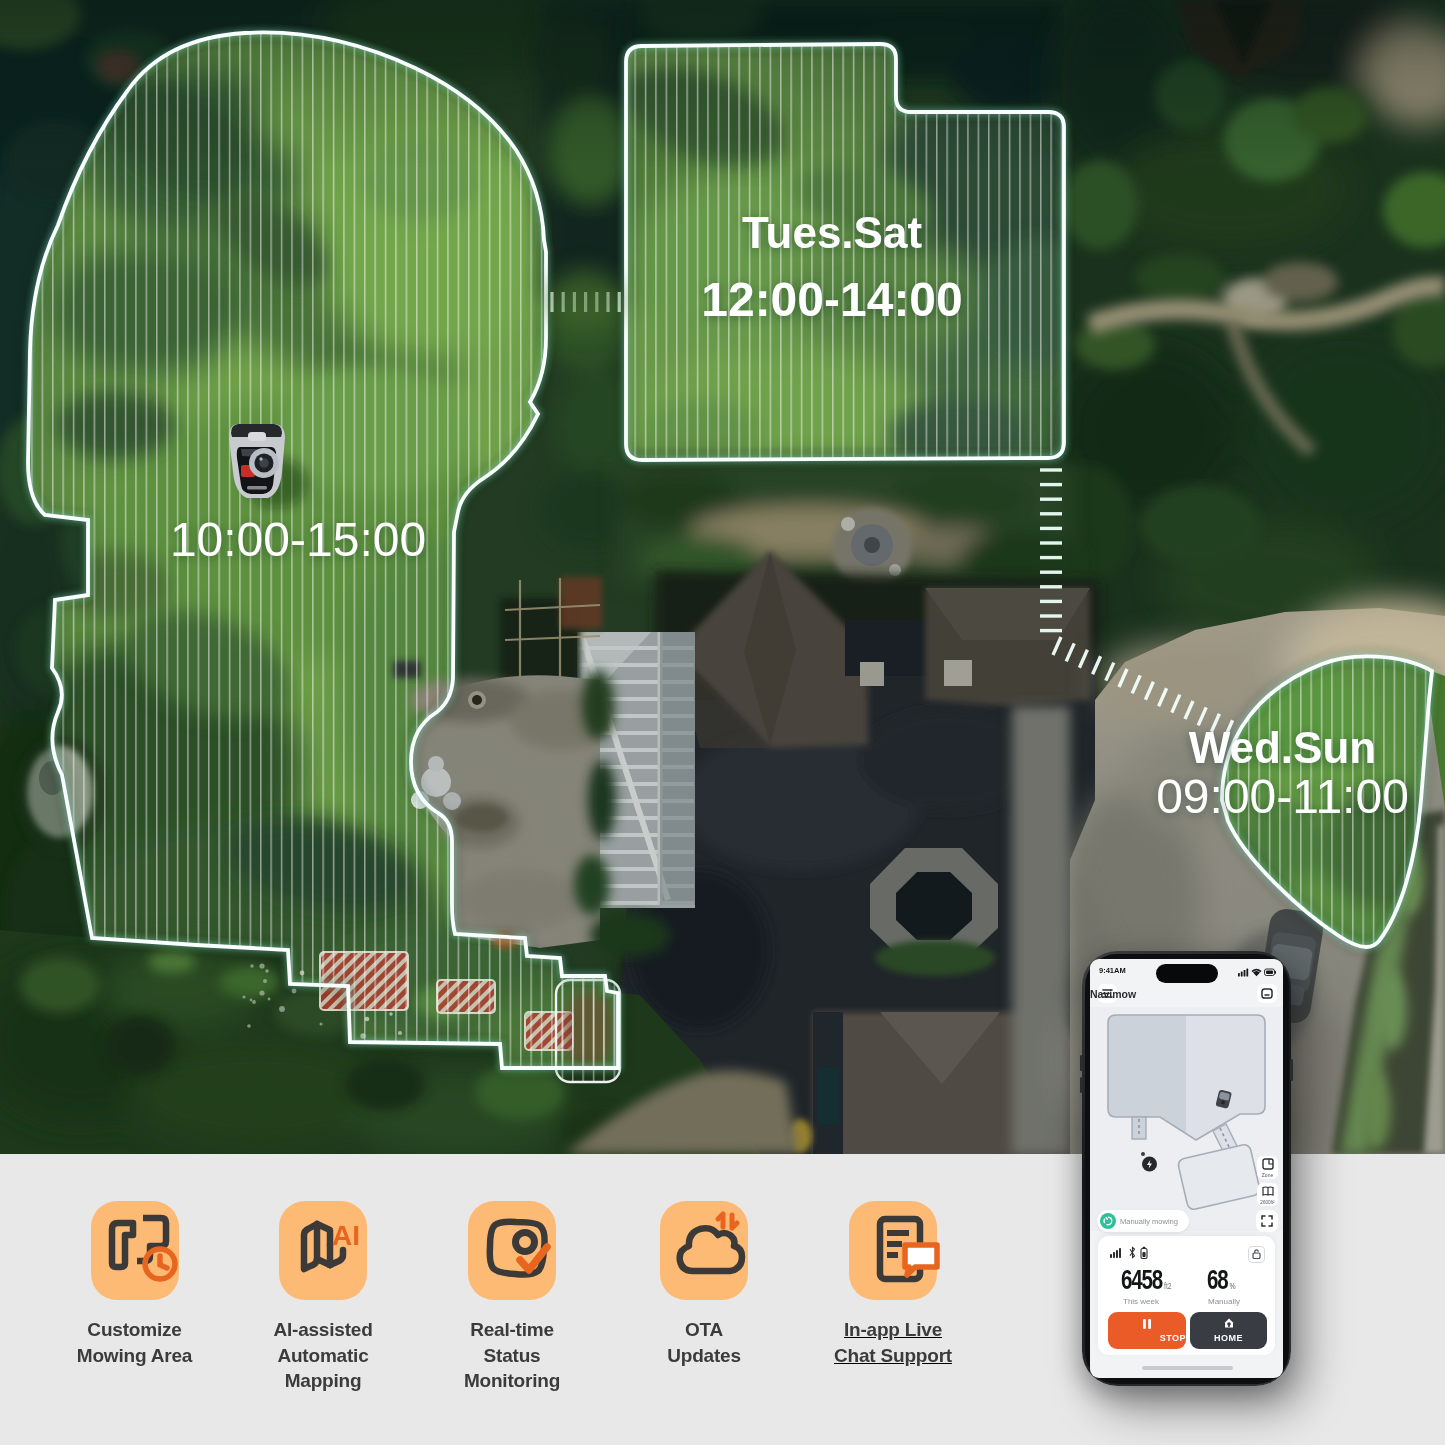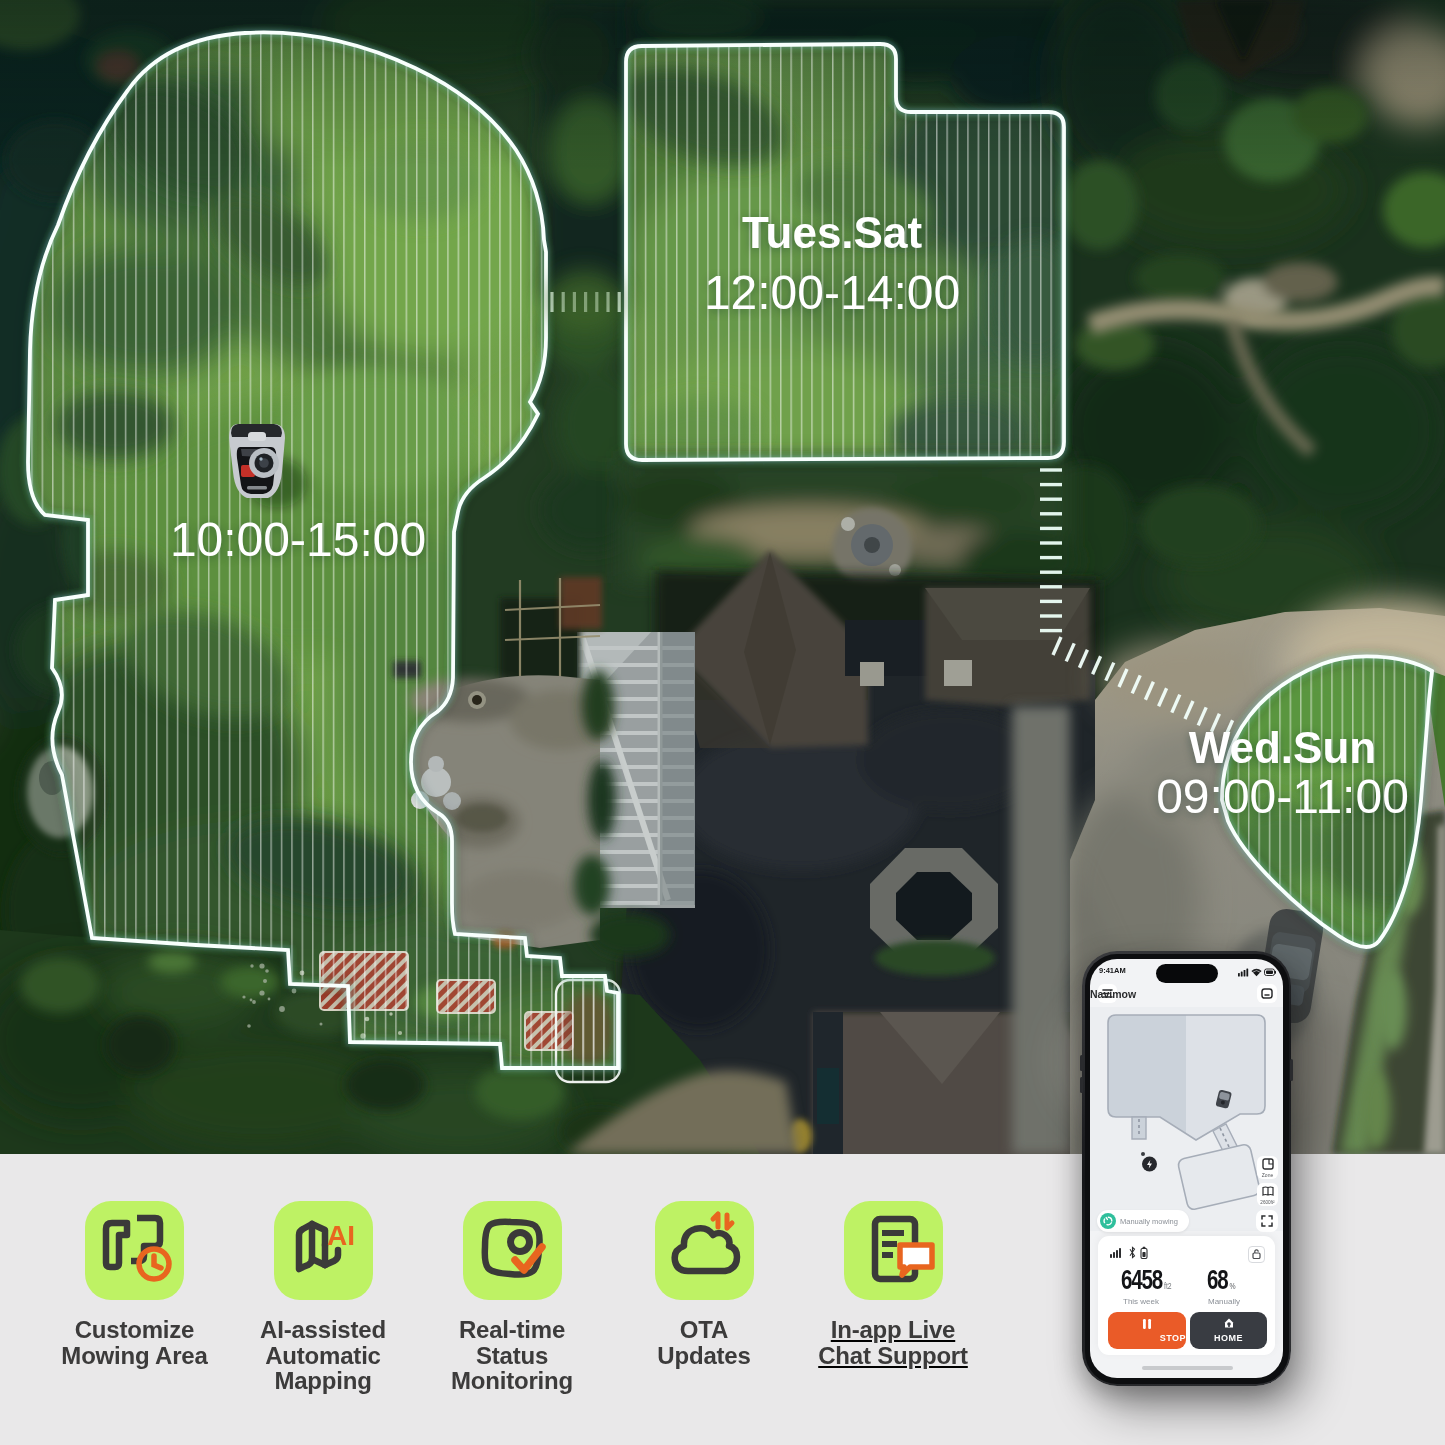--- a/index.html
+++ b/index.html
@@ -3,23 +3,23 @@
 <meta charset="utf-8">
 <style>
 html,body{margin:0;padding:0;background:#e9e9e9;}
 #stage{position:relative;width:1445px;height:1445px;overflow:hidden;font-family:"Liberation Sans",sans-serif;background:#e9e9e9;}
 #photo{position:absolute;left:0;top:0;width:1445px;height:1154px;}
 .zlabel{position:absolute;color:#fff;text-align:center;line-height:1.0;text-shadow:0 2px 10px rgba(5,40,35,.4);}
 .zl-day{font-weight:700;font-size:44px;}
 .zl-time{font-weight:400;font-size:48px;}
 #graybar{position:absolute;left:0;top:1154px;width:1445px;height:291px;background:#e9e8e9;}
 .feat{position:absolute;top:1201px;width:200px;text-align:center;}
-.fbox{width:99px;height:99px;margin:0 auto;background:#bef264;border-radius:26px;position:relative;}
+.fbox{width:88px;height:99px;margin:0 auto;background:#fdba74;border-radius:26px;position:relative;}
 .fbox svg{position:absolute;left:0;top:0;}
-.flabel{margin-top:17px;font-weight:700;font-size:24px;line-height:25.5px;color:#3c3b3b;letter-spacing:-0.2px;}
+.flabel{margin-top:17px;font-weight:700;font-size:19px;line-height:25.5px;color:#3c3b3b;letter-spacing:-0.2px;}
 </style>
 </head>
 <body>
 <div id="stage">
 
 <div id="photo">
 <svg width="1445" height="1154" viewBox="0 0 1445 1154">
 
 <defs>
 <filter id="b3" x="-50%" y="-50%" width="200%" height="200%">
@@ -512,21 +512,21 @@
 <ellipse cx="585" cy="300" rx="38" ry="33" fill="#42682c" opacity="0.6" filter="url(#b10)"></ellipse>
 </svg>
 </div>
 
 <div class="zlabel" style="left:98px;top:513px;width:400px;">
 <div class="zl-time" style="margin-top:3px;">10:00-15:00</div>
 </div>
 
 <div class="zlabel" style="left:632px;top:211px;width:400px;">
 <div class="zl-day">Tues.Sat</div>
-<div class="zl-time" style="margin-top:14px;">12:00-14:00</div>
+<div class="zl-time" style="margin-top:21px;font-weight:bold;">12:00-14:00</div>
 </div>
 
 <div class="zlabel" style="left:1080px;top:726px;width:405px;">
 <div class="zl-day">Wed.Sun</div>
 <div class="zl-time" style="margin-top:3px;">09:00-11:00</div>
 </div>
 
 <div id="graybar"></div>
 
 <div class="feat" style="left:34.5px;">
@@ -600,21 +600,21 @@
 </svg>
       </div>
 <div class="flabel">In-app Live<br>Chat Support</div>
 </div>
 
 <div id="phone" style="position:absolute;left:1082px;top:951px;width:209px;height:435px;border-radius:35px;background:linear-gradient(145deg,#3c3d40,#151619 40%,#303134);box-shadow:14px 22px 45px rgba(0,0,0,0.4), -4px 8px 25px rgba(0,0,0,0.25);">
 <div style="position:absolute;left:-2px;top:104px;width:3px;height:16px;border-radius:2px;background:#2a2b2e;"></div>
 <div style="position:absolute;left:-2px;top:126px;width:3px;height:16px;border-radius:2px;background:#2a2b2e;"></div>
 <div style="position:absolute;right:-2px;top:108px;width:3px;height:22px;border-radius:2px;background:#2a2b2e;"></div>
 <div style="position:absolute;left:2.5px;top:2.5px;right:2.5px;bottom:2.5px;border-radius:32px;background:#0d0e10;"></div>
-<div id="scr" style="position:absolute;left:8px;top:8px;width:193px;height:419px;border-radius:27px;background:#f2f3f5;overflow:hidden;font-family:'Liberation Sans',sans-serif;">
+<div id="scr" style="position:absolute;left:8px;top:8px;width:193px;height:419px;border-radius:9px;background:#f2f3f5;overflow:hidden;font-family:'Liberation Sans',sans-serif;">
 
 <div style="position:absolute;left:9px;top:7px;font-size:7.5px;font-weight:700;color:#17181a;">9:41AM</div>
 <div style="position:absolute;left:66px;top:5px;width:62px;height:19px;border-radius:10px;background:#08090b;"></div>
 <svg style="position:absolute;right:7px;top:8px;" width="38" height="10" viewBox="0 0 38 10">
           <g fill="#17181a">
             <rect x="0" y="6" width="1.8" height="3.5" rx="0.6"></rect>
             <rect x="2.8" y="4.5" width="1.8" height="5" rx="0.6"></rect>
             <rect x="5.6" y="3" width="1.8" height="6.5" rx="0.6"></rect>
             <rect x="8.4" y="1.5" width="1.8" height="8" rx="0.6"></rect>
             <path d="M18.5,9.2 L15,5.5 Q18.5,2.5 22,5.5 Z"></path>

